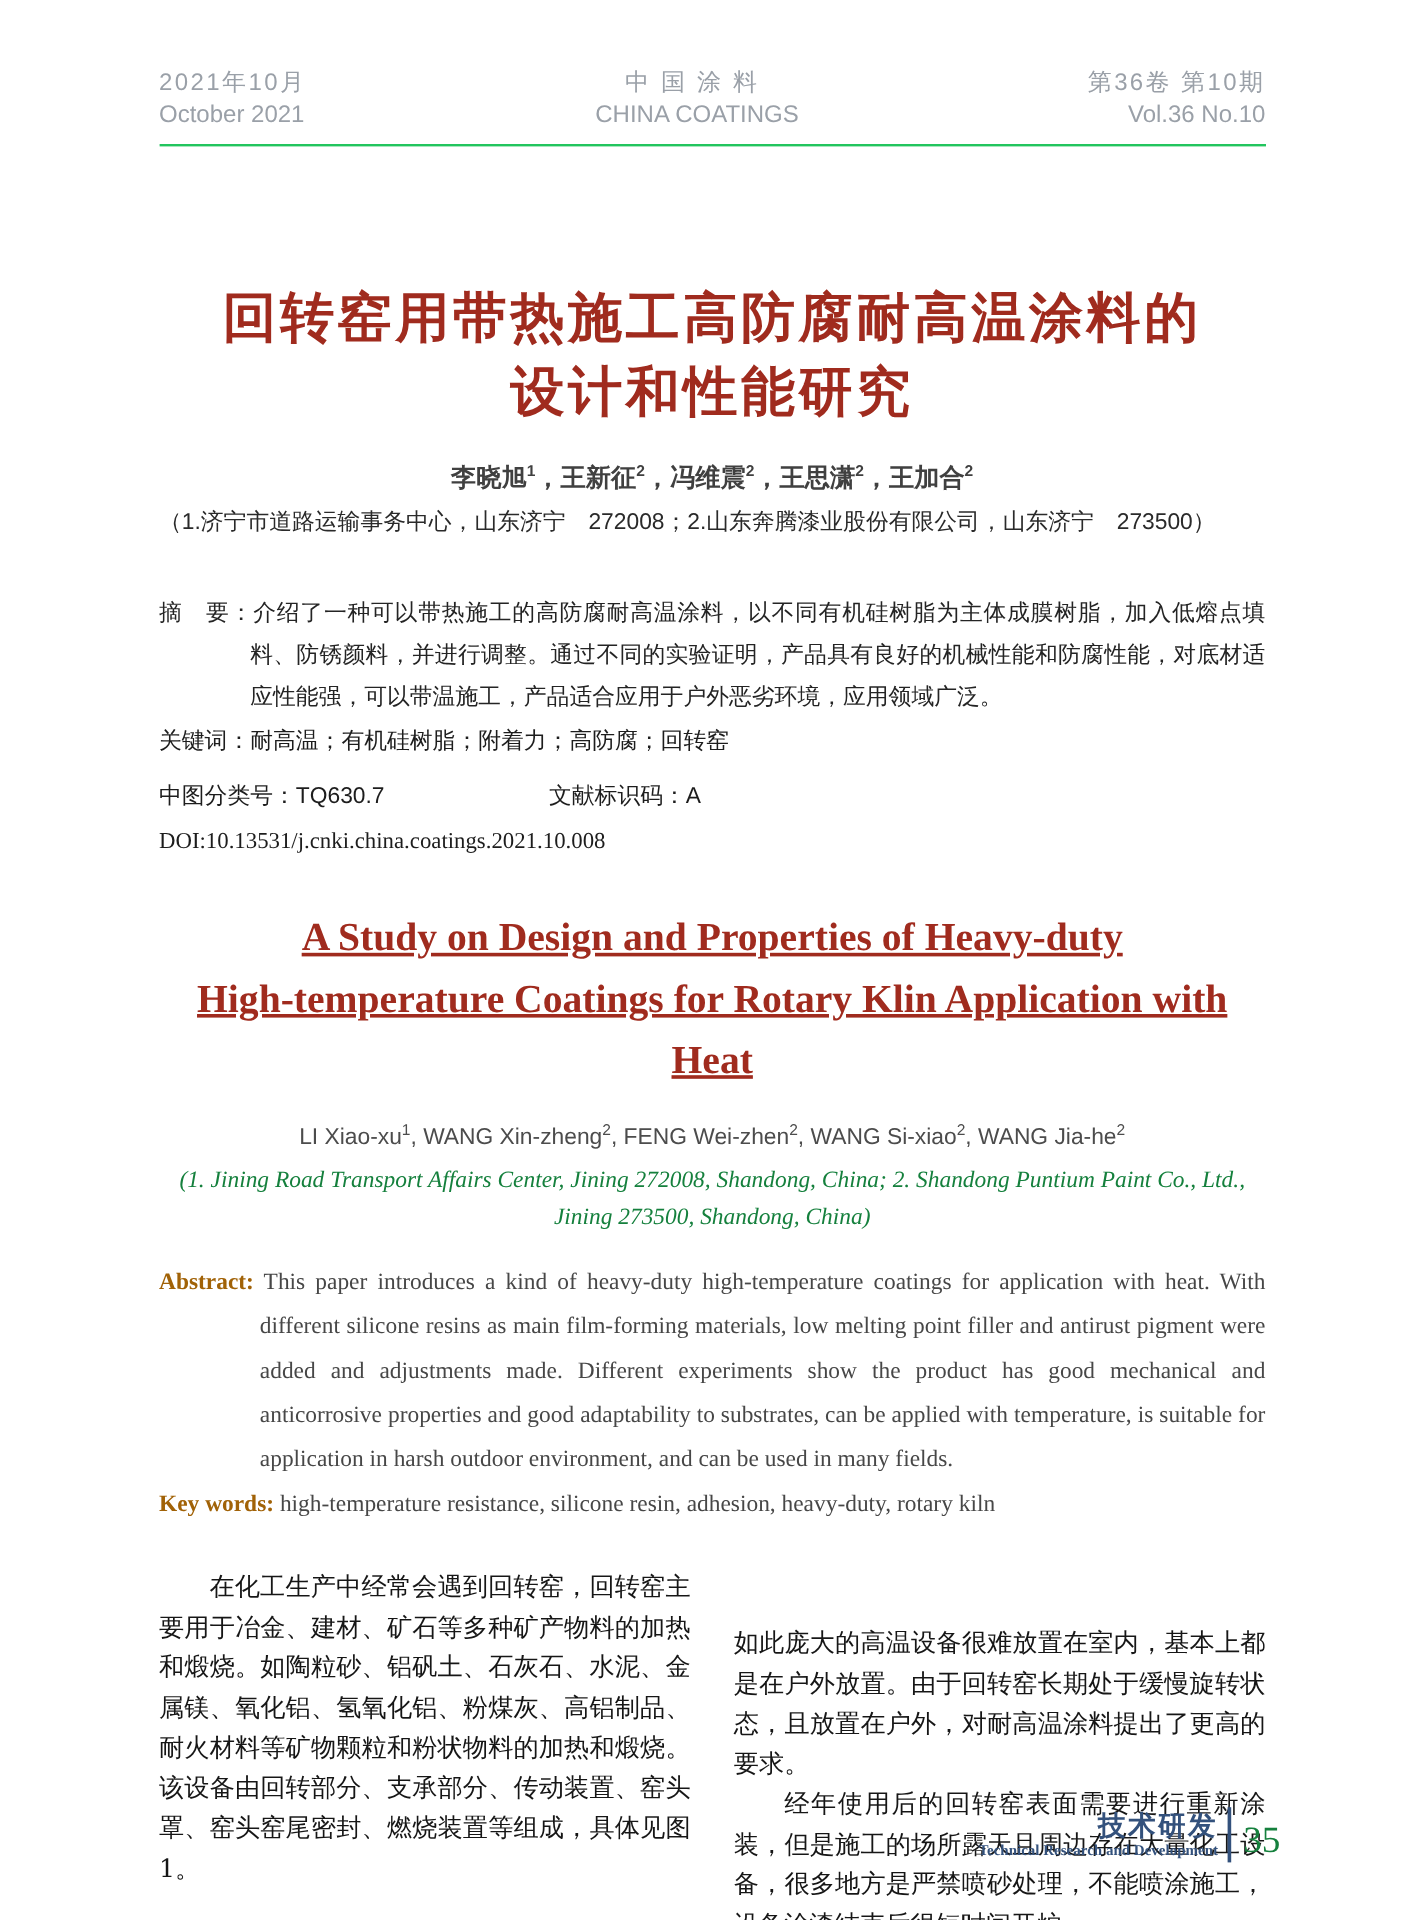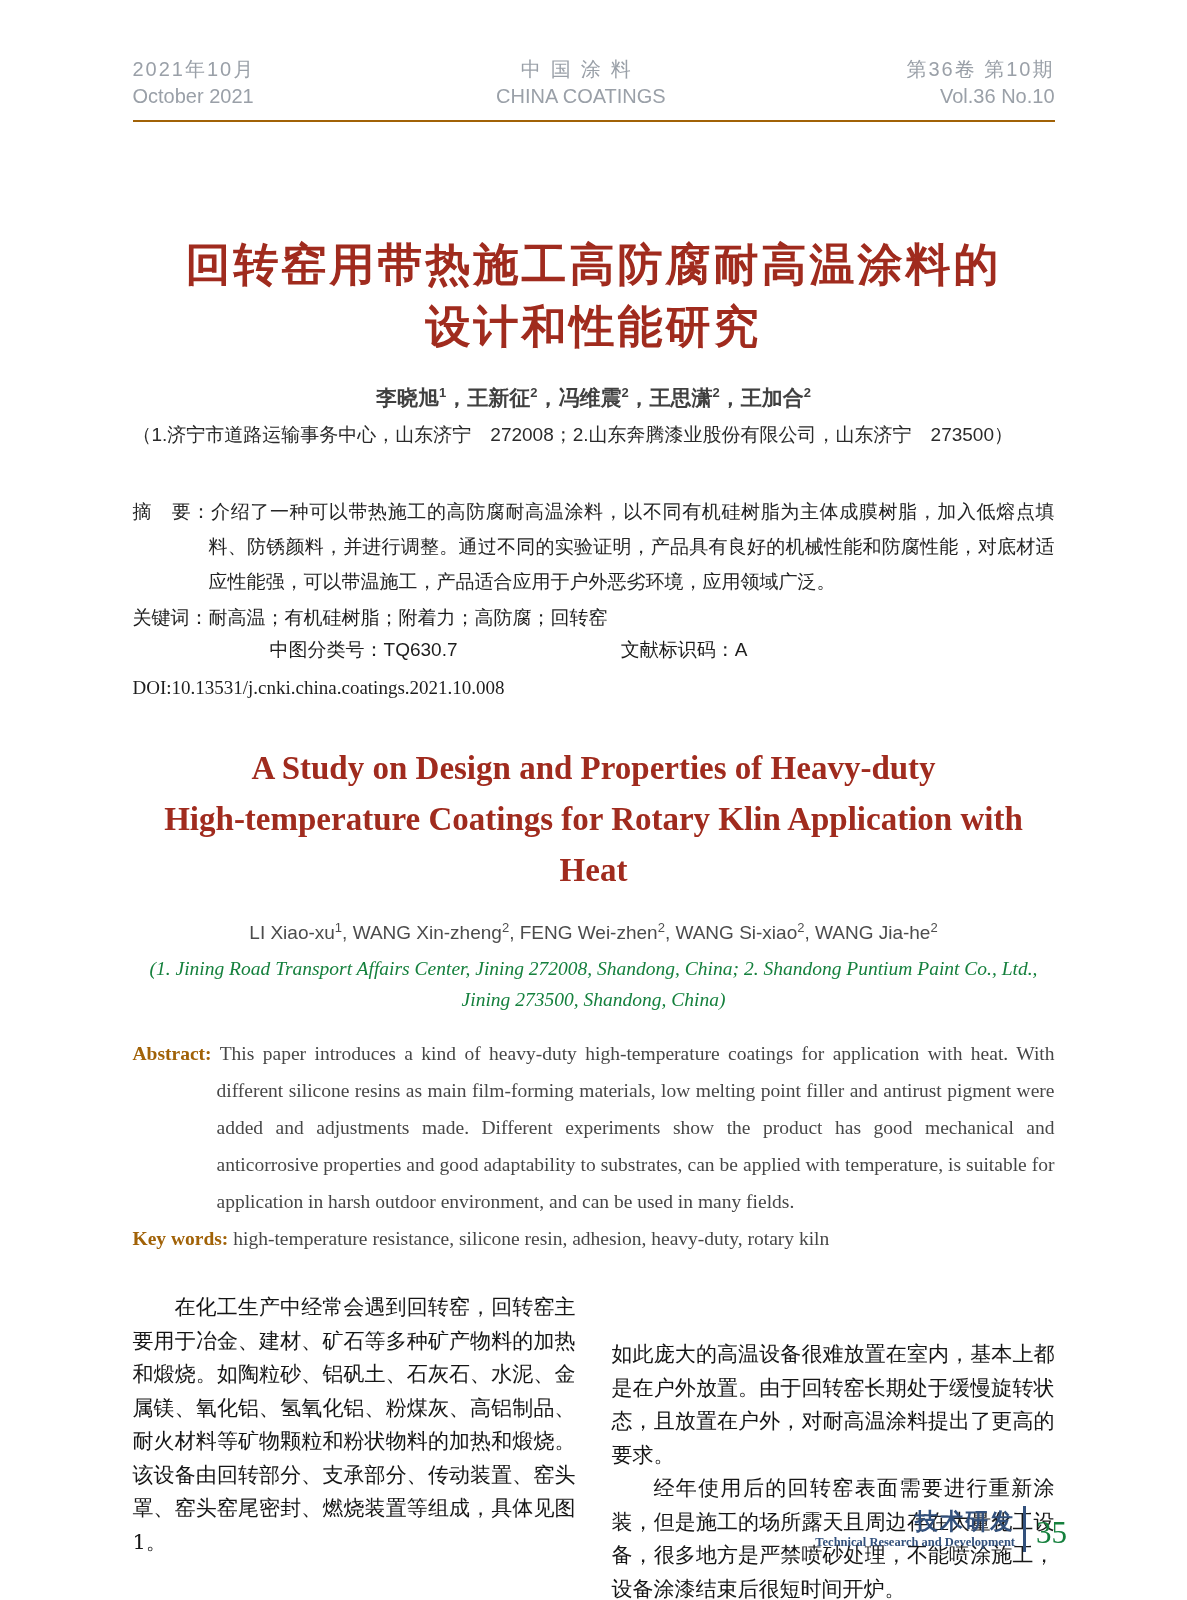--- a/index.html
+++ b/index.html
@@ -16,21 +16,21 @@
   }
   .content { width: 922px; margin: 0 auto; }
 
   
   .jheader {
     display: flex;
     justify-content: space-between;
     align-items: flex-end;
     padding-top: 56px;
     padding-bottom: 10px;
-    border-bottom: 2px solid #a16207;
+    border-bottom: 2px solid #22c55e;
     color: #9aa0a8;
     font-size: 20px;
     line-height: 27px;
   }
   .jheader .col { display: flex; flex-direction: column; }
   .jheader .col.center { text-align: center; }
   .jheader .col.right { text-align: right; }
   .jheader .cn { letter-spacing: 2px; }
   .jheader .col.center .cn { letter-spacing: 10px; }
 
@@ -56,39 +56,40 @@
     margin-top: 10px;
     font-size: 19px;
     color: #2a2a2a;
   }
 
   
   .abs-cn { margin-top: 46px; font-size: 19px; line-height: 35px; color: #242424; }
   .hang { padding-left: 76px; text-indent: -76px; text-align: justify; }
   .kw-cn { margin-top: 1px; font-size: 19px; line-height: 35px; }
   .meta-row {
+    margin-top: 14px;
     display: flex;
     font-size: 19px;
     line-height: 30px;
-    text-align: right;
   }
   .meta-row .m1 { width: 325px; }
   .meta-row .m2 { width: 290px; }
   .meta-row .m3 { flex: 1; }
   .doi-line { margin-top: 12px; font-size: 19px; font-family: "Liberation Serif", serif; }
 
   
   .title-en {
     margin-top: 44px;
     text-align: center;
     color: #a02b1e;
     font-family: "Liberation Serif", serif;
     font-weight: bold;
     font-size: 33px;
     line-height: 51px;
+    text-decoration: underline;
   }
   .authors-en {
     margin-top: 24px;
     text-align: center;
     font-size: 19px;
     color: #4c4c4c;
   }
   .affil-en {
     margin-top: 9px;
     text-align: center;

